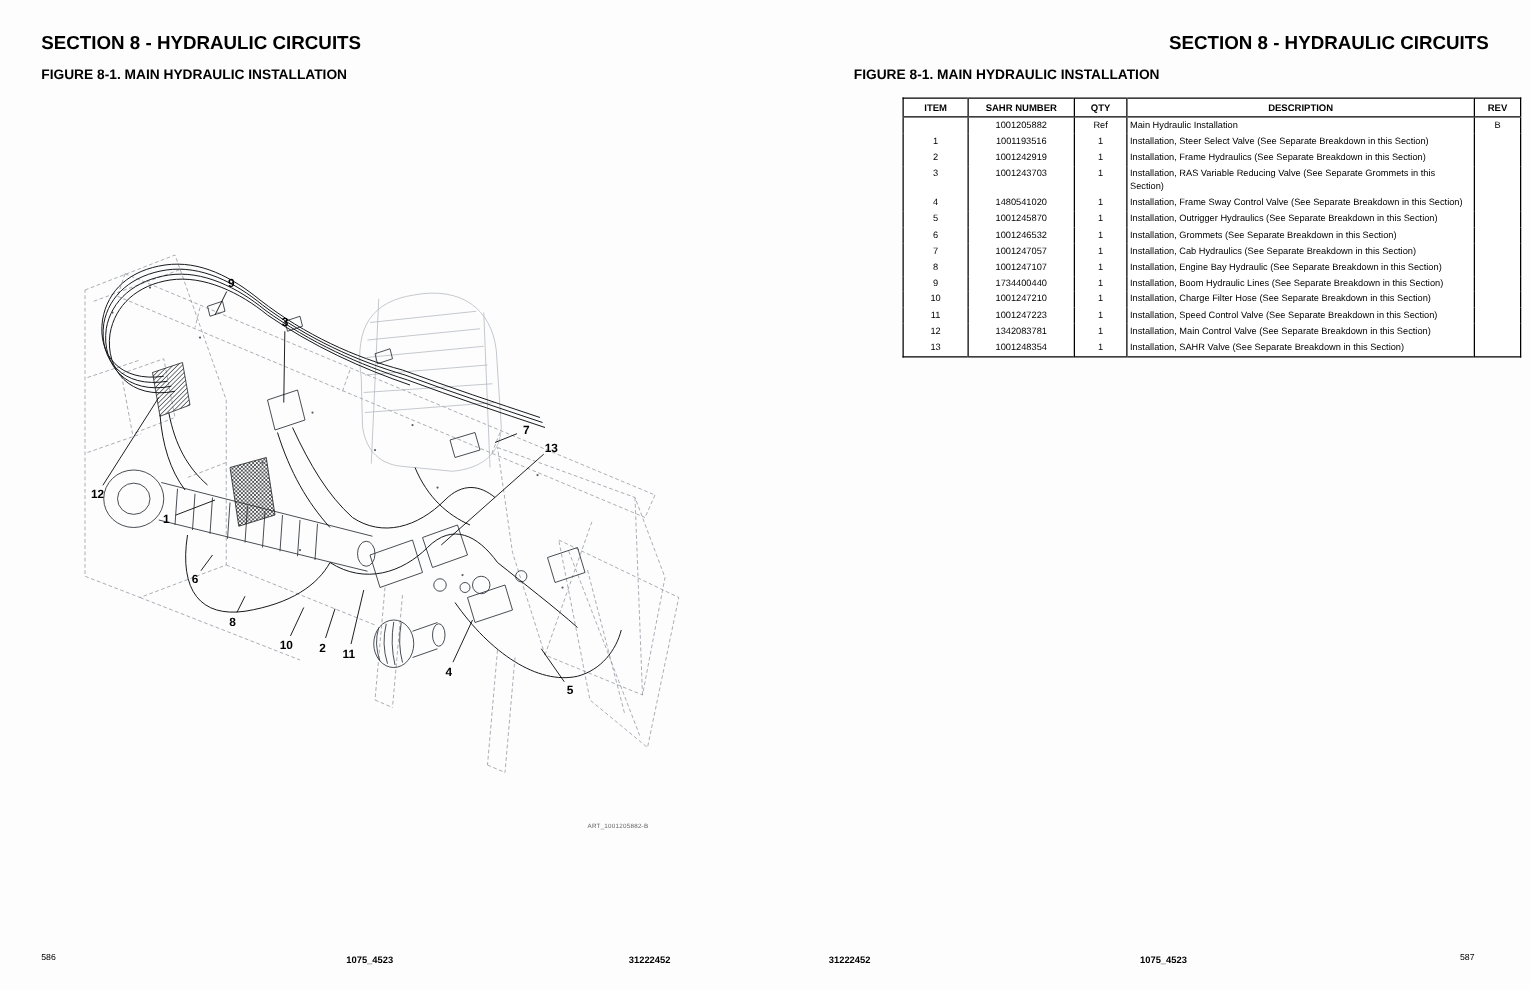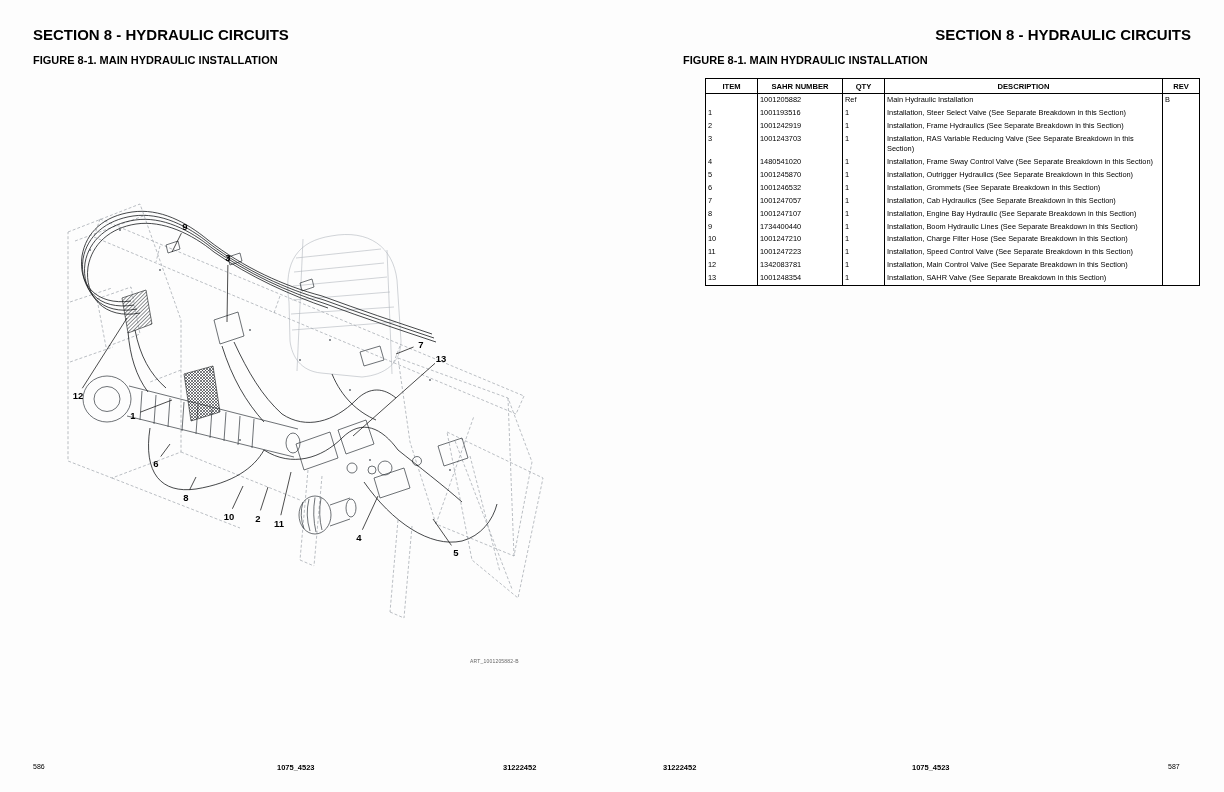--- a/index.html
+++ b/index.html
@@ -18,21 +18,21 @@
 
   
   table.parts { border-collapse:collapse; table-layout:fixed; width:494px;
     border:1.4px solid #000; background:#fff; }
   .parts th { border-left:1px solid #000; border-bottom:1.2px solid #000;
     font-size:7.6px; font-weight:bold; padding:2.5px 1px; text-align:center; }
   .parts th:first-child { border-left:none; }
   .parts td { border-left:1px solid #000; font-size:7.4px; line-height:10.4px;
     padding:1px 2px 1.5px 2px; vertical-align:top; }
   .parts td:first-child { border-left:none; }
-  .parts td.c { }
+  .parts td.c { text-align:center; }
   .parts td.desc.indent { }
   .frame-d { stroke:#8d939c; stroke-width:.6; fill:none; stroke-dasharray:3 2; }
   .frame-l { stroke:#aab0b8; stroke-width:.55; fill:none; }
   .comp    { stroke:#2f353b; stroke-width:.7; fill:none; }
   .comp-f  { stroke:#14171a; stroke-width:.6; fill:url(#hatch); }
   .comp-x  { stroke:#14171a; stroke-width:.6; fill:url(#cross); }
   .hose    { stroke:#17191c; stroke-width:.8; fill:none; }
   .dot     { fill:#5a6068; }
   .leader  { stroke:#000; stroke-width:.7; }
   .callout-num { font:bold 9.5px "Liberation Sans", sans-serif; fill:#000; text-anchor:middle; }
@@ -175,21 +175,21 @@
 <div class="abs art-label" style="left:470px; top:658px;">ART_1001205882-B</div>
 
 <span class="abs ft" style="left:33px; top:763px;">586</span>
 <span class="abs ft bold" style="left:277px; top:763px;">1075_4523</span>
 <span class="abs ft bold" style="left:503px; top:763px;">31222452</span>
 
 <div class="abs sec-hdr" style="right:33px; top:26px;">SECTION 8 - HYDRAULIC CIRCUITS</div>
 
 <div class="abs fig-title" style="left:683px; top:54px; width:494px;">FIGURE 8-1. MAIN HYDRAULIC INSTALLATION</div>
 
-<table class="parts abs" style="left:705px; top:78px;">
+<table class="parts abs" style="left:722px; top:78px;">
   <colgroup>
     <col style="width:52px">
       <col style="width:85px">
       <col style="width:42px">
     <col style="width:278px">
       <col style="width:37px">
   </colgroup>
   <thead>
     <tr>
       <th>ITEM</th>
@@ -218,21 +218,21 @@
         <td class="c">2</td>
         <td class="c">1001242919</td>
         <td class="c">1</td>
         <td class="desc indent">Installation, Frame Hydraulics (See Separate Breakdown in this Section)</td>
         <td class="c"></td>
       </tr>
       <tr>
         <td class="c">3</td>
         <td class="c">1001243703</td>
         <td class="c">1</td>
-        <td class="desc indent">Installation, RAS Variable Reducing Valve (See Separate Breakdown in this Section)</td>
+        <td class="desc indent">Installation, RAS Variable Reducing Valve (See Separate Grommets in this Section)</td>
         <td class="c"></td>
       </tr>
       <tr>
         <td class="c">4</td>
         <td class="c">1480541020</td>
         <td class="c">1</td>
         <td class="desc indent">Installation, Frame Sway Control Valve (See Separate Breakdown in this Section)</td>
         <td class="c"></td>
       </tr>
       <tr>

